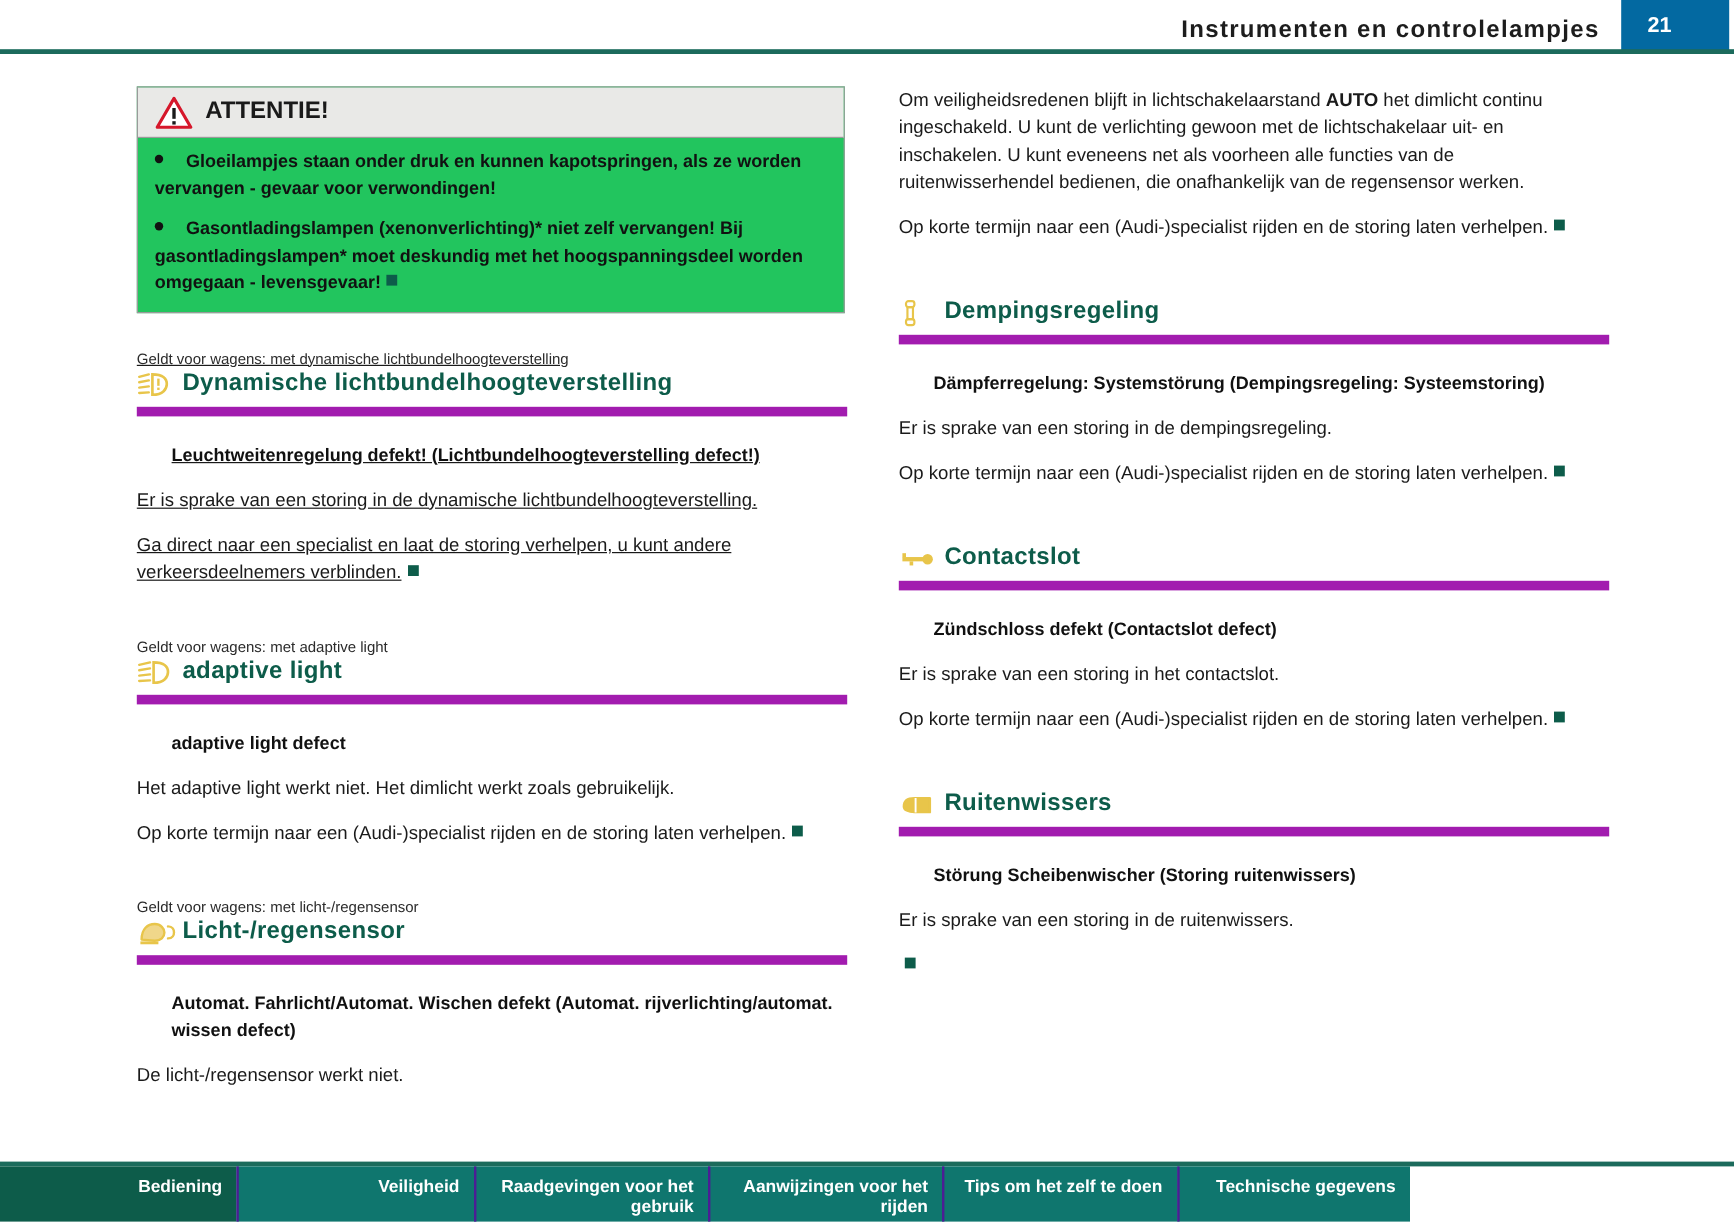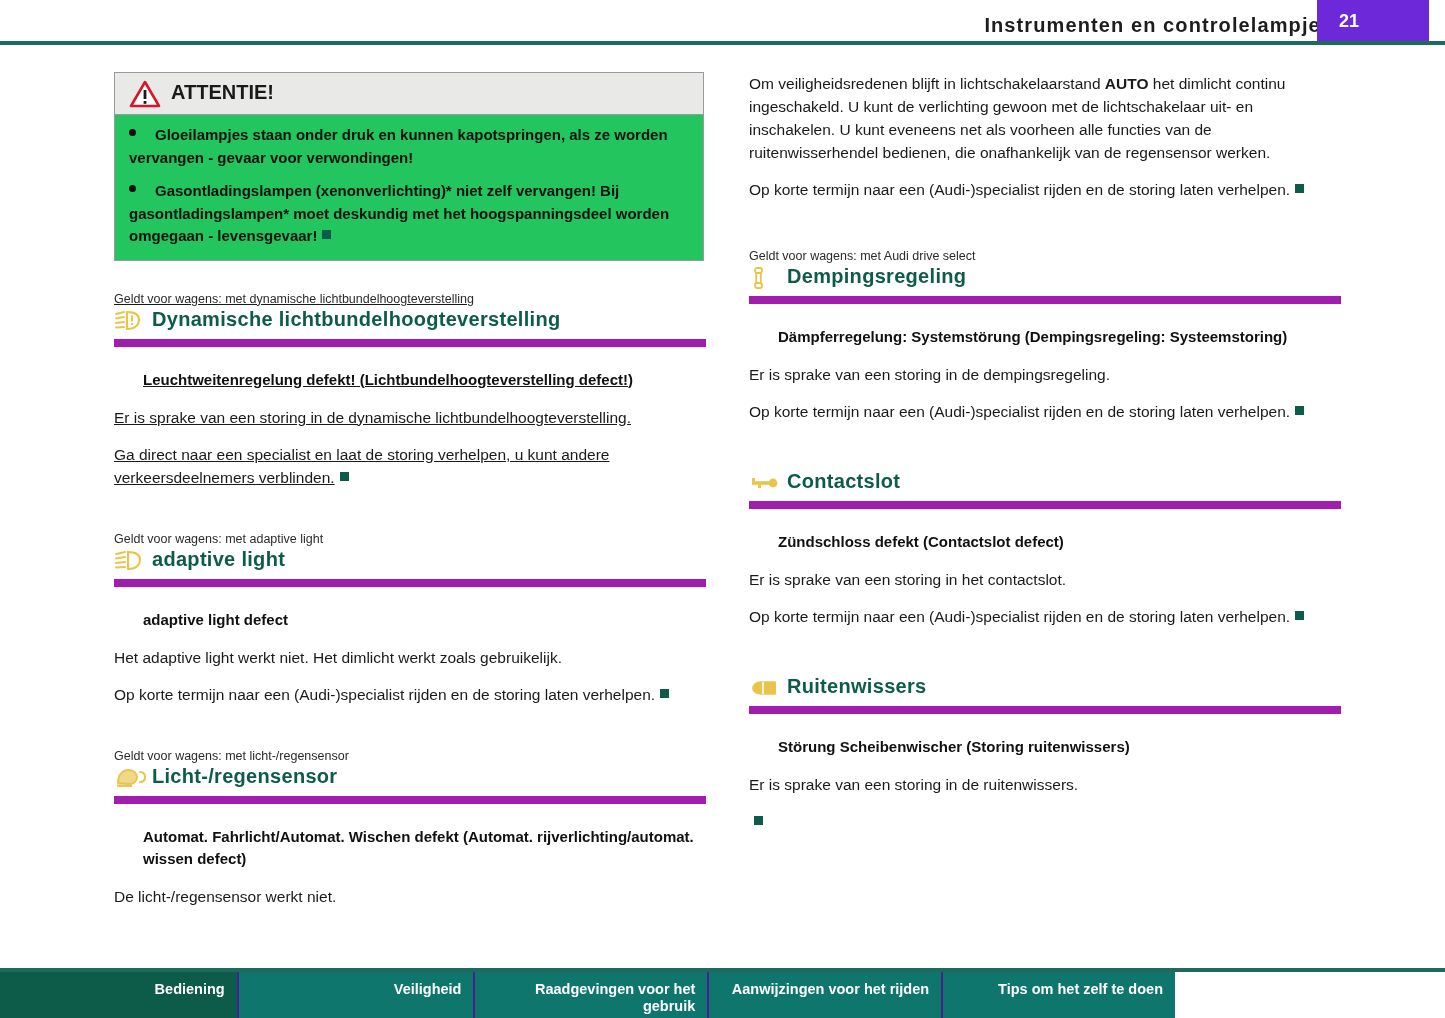--- a/index.html
+++ b/index.html
@@ -15,23 +15,22 @@
   
   .header{
     position:absolute;left:0;top:0;width:1445px;height:42px;
   }
   .header-title{
     position:absolute;right:112px;top:14px;
     font-size:20px;font-weight:bold;letter-spacing:1.1px;
     color:#1d1d1d;white-space:nowrap;
   }
   .page-badge{
-    position:absolute;right:16px;top:0;width:90px;height:42px;
-    background:#6d28d9;
-    padding-left:22px;
+    position:absolute;right:4px;top:0;width:90px;height:42px;
+    background:#0369a1;
   }
   .page-badge span{
     position:absolute;left:22px;top:11px;
     color:#ffffff;font-size:18px;font-weight:bold;
   }
   .header-rule{
     position:absolute;left:0;top:41px;width:1445px;height:4px;
     background:#1c6b5c;
   }
 
@@ -221,21 +220,20 @@
   </div>
 </div>
 
 <div class="col-right">
 
   <p class="body" style="margin-top:0;">Om veiligheidsredenen blijft in lichtschakelaarstand <b>AUTO</b> het dimlicht continu ingeschakeld. U kunt de verlichting gewoon met de lichtschakelaar uit- en inschakelen. U kunt eveneens net als voorheen alle functies van de ruitenwisserhendel bedienen, die onafhankelijk van de regensensor werken.</p>
 
   <p class="body"><span>Op korte termijn naar een (Audi-)specialist rijden en de storing laten verhelpen.</span><span class="sq"></span></p>
 
   <div style="margin-top:47px;">
-    <p class="applies">Geldt voor wagens: met Audi drive select</p>
     <div class="sec-head">
       <span class="hicon">
         <svg width="34" height="24" viewBox="0 0 34 24">
           <rect x="6" y="2" width="7" height="5" rx="2" fill="none" stroke="#e8c54a" stroke-width="1.8"></rect>
           <rect x="7.2" y="7" width="4.6" height="10" fill="none" stroke="#e8c54a" stroke-width="1.8"></rect>
           <rect x="6" y="17" width="7" height="5" rx="2" fill="none" stroke="#e8c54a" stroke-width="1.8"></rect>
         </svg>
       </span>
       <span class="htxt">Dempingsregeling</span>
     </div>
@@ -288,13 +286,16 @@
     </div>
   <div class="ftab" style="width:240px;">
       <span>Raadgevingen voor het gebruik</span>
     </div>
   <div class="ftab" style="width:240px;">
       <span>Aanwijzingen voor het rijden</span>
     </div>
   <div class="ftab" style="width:240px;">
       <span>Tips om het zelf te doen</span>
     </div>
+  <div class="ftab" style="width:239px;">
+      <span>Technische gegevens</span>
+    </div>
 </div>
 
 </body></html>

